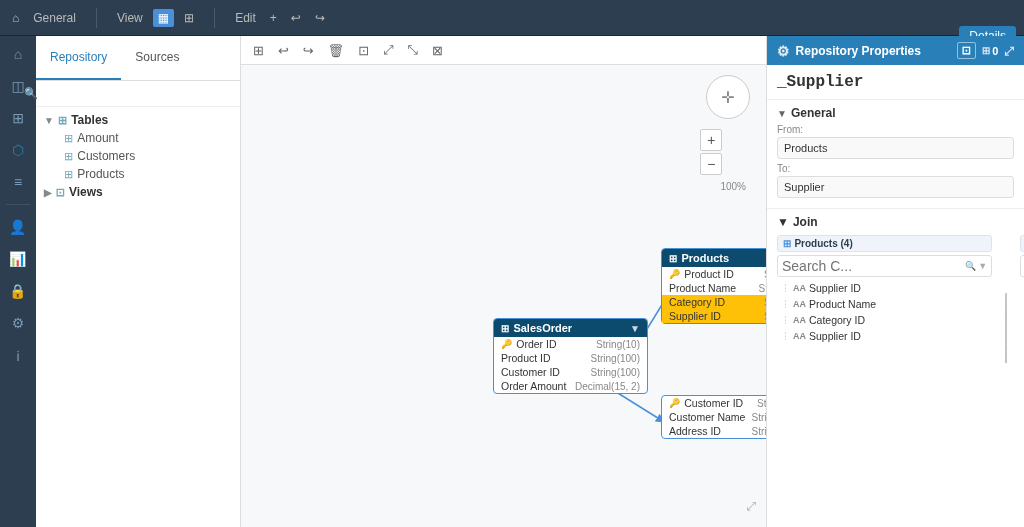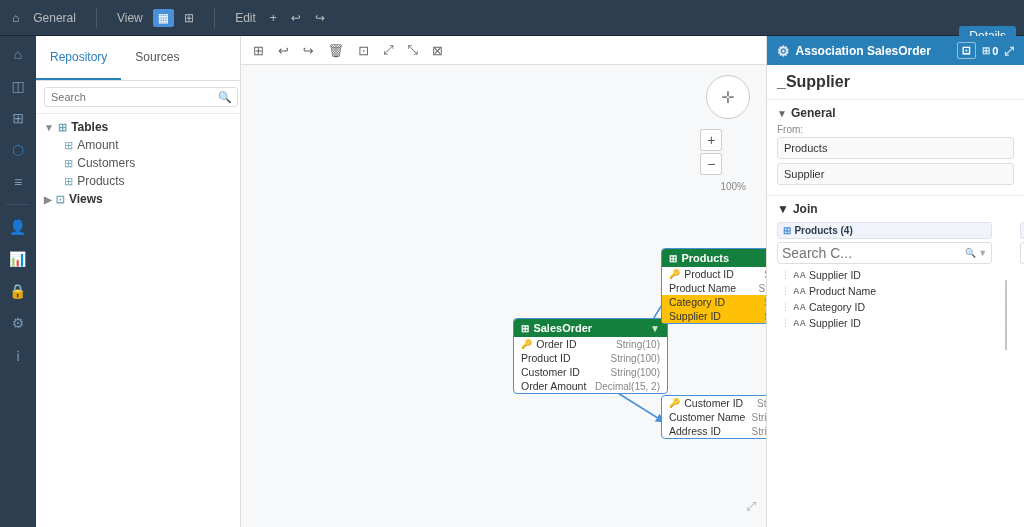--- a/index.html
+++ b/index.html
@@ -83,21 +83,21 @@
     .fullscreen-btn {
       position: absolute; bottom: 10px; right: 10px; font-size: 12px; color: #aaa; cursor: pointer;
     }
 
     
     .db-card {
       position: absolute; background: #fff; border: 1px solid #4a90d9;
       border-radius: 4px; min-width: 160px; font-size: 10.5px;
     }
     .db-card-header {
-      background: #15803d; color: #fff; padding: 3px 7px; display: flex;
+      background: #0c4a6e; color: #fff; padding: 3px 7px; display: flex;
       align-items: center; justify-content: space-between; border-radius: 3px 3px 0 0;
       font-size: 11px; font-weight: 600;
     }
     .db-card-header .icon { font-size: 10px; margin-right: 4px; }
     .db-card-header .arrow { font-size: 10px; opacity: 0.8; }
     .db-card-row { display: flex; align-items: center; padding: 1px 7px; gap: 4px; }
     .db-card-row.highlighted { background: #ffc107; }
     .db-card-row .key-icon { font-size: 9px; color: #e8a000; }
     .db-card-row .field-name { flex: 1; color: #333; }
     .db-card-row .field-type { color: #888; font-size: 10px; }
@@ -115,21 +115,21 @@
     }
     .panel-header {
       background: #2980b9; color: #fff; padding: 6px 10px;
       display: flex; align-items: center; justify-content: space-between;
       font-size: 12px; font-weight: 600;
     }
     .panel-header-left { display: flex; align-items: center; gap: 6px; }
     .panel-header .gear-icon { font-size: 14px; opacity: 0.85; }
     .panel-header .expand-btn { font-size: 12px; opacity: 0.8; cursor: pointer; }
 
-    .panel-title { padding: 8px 10px; font-size: 16px; font-weight: 700; color: #333; border-bottom: 1px solid #eee; }
+    .panel-title { padding: 8px 10px; font-size: 16px; font-weight: 700; color: #333; border-bottom: 1px solid #eee; font-family: Liberation Mono, monospace; }
 
     .panel-section { padding: 6px 10px; border-bottom: 1px solid #eee; }
     .section-header {
       display: flex; align-items: center; gap: 4px; font-weight: 600;
       color: #333; cursor: pointer; margin-bottom: 4px;
     }
     .section-header .chevron { font-size: 10px; color: #666; }
     .panel-label { font-size: 10px; color: #888; margin-bottom: 2px; }
     .panel-input {
       width: 100%; border: 1px solid #ddd; border-radius: 3px; padding: 4px 6px;
@@ -208,21 +208,20 @@
     <div class="left-nav-icon">⚙</div>
     <div class="left-nav-icon">ℹ</div>
   </div>
 
   <div class="sidebar">
     <div class="sidebar-tabs">
       <div class="sidebar-tab active">Repository</div>
       <div class="sidebar-tab">Sources</div>
     </div>
     <div class="search-bar">
-      <input type="text" placeholder="Search" style="">
       <span class="search-icon">🔍</span>
     </div>
     <div class="tree">
       <div class="tree-item group">
         <span class="tree-arrow">▼</span>
         <span class="tree-icon">⊞</span>
         <span>Tables</span>
       </div>
       <div class="tree-item child">
         <span class="tree-icon">⊞</span>
@@ -280,21 +279,21 @@
         <defs>
           <marker id="arrow-blue" markerWidth="6" markerHeight="6" refX="3" refY="3" orient="auto">
             <path d="M0,0 L0,6 L6,3 z" fill="#4a90d9"></path>
           </marker>
           <marker id="arrow-orange" markerWidth="6" markerHeight="6" refX="3" refY="3" orient="auto">
             <path d="M0,0 L0,6 L6,3 z" fill="#e8a000"></path>
           </marker>
         </defs>
       </svg>
 
-      <div class="db-card" style="left:272px;top:253px;min-width:155px;">
+      <div class="db-card" style="left:252px;top:253px;min-width:155px;">
         <div class="db-card-header">
           <span><span class="icon">⊞</span><span>SalesOrder</span></span>
           <span class="arrow">▼</span>
         </div>
         <div class="db-card-row">
           <span class="key-icon">🔑</span>
           <span class="field-name">Order ID</span>
           <span class="field-type">String(10)</span>
         </div>
         <div class="db-card-row">
@@ -352,41 +351,42 @@
       </div>
 
       <div class="fullscreen-btn">⤢</div>
     </div>
   </div>
 
   <div class="right-panel">
     <div class="panel-header">
       <div class="panel-header-left">
         <span class="gear-icon">⚙</span>
-        <span>Association SalesOrder</span>
+        <span>Repository Properties</span>
       </div>
       <div style="display:flex;align-items:center;gap:6px;">
         <span style="font-size:11px;cursor:pointer;border:1px solid rgba(255,255,255,0.5);padding:1px 4px;border-radius:2px;">⊡</span>
         <span style="display:flex;align-items:center;gap:2px;">
           <span style="font-size:10px;opacity:0.8;">⊞</span>
           <span style="font-size:11px;">0</span>
         </span>
         <span class="expand-btn">⤢</span>
       </div>
     </div>
 
     <div class="panel-title">_Supplier</div>
 
     <div class="panel-section">
       <div class="section-header">
         <span class="chevron">▼</span>
         <span>General</span>
       </div>
       <div class="panel-label">From:</div>
       <input class="panel-input" type="text" value="Products" style="">
+      <div class="panel-label">To:</div>
       <input class="panel-input" type="text" value="Supplier" style="">
     </div>
 
     <div class="join-section">
       <div class="join-header">
         <span class="chevron">▼</span>
         <span>Join</span>
       </div>
       <div class="join-cols">
 

